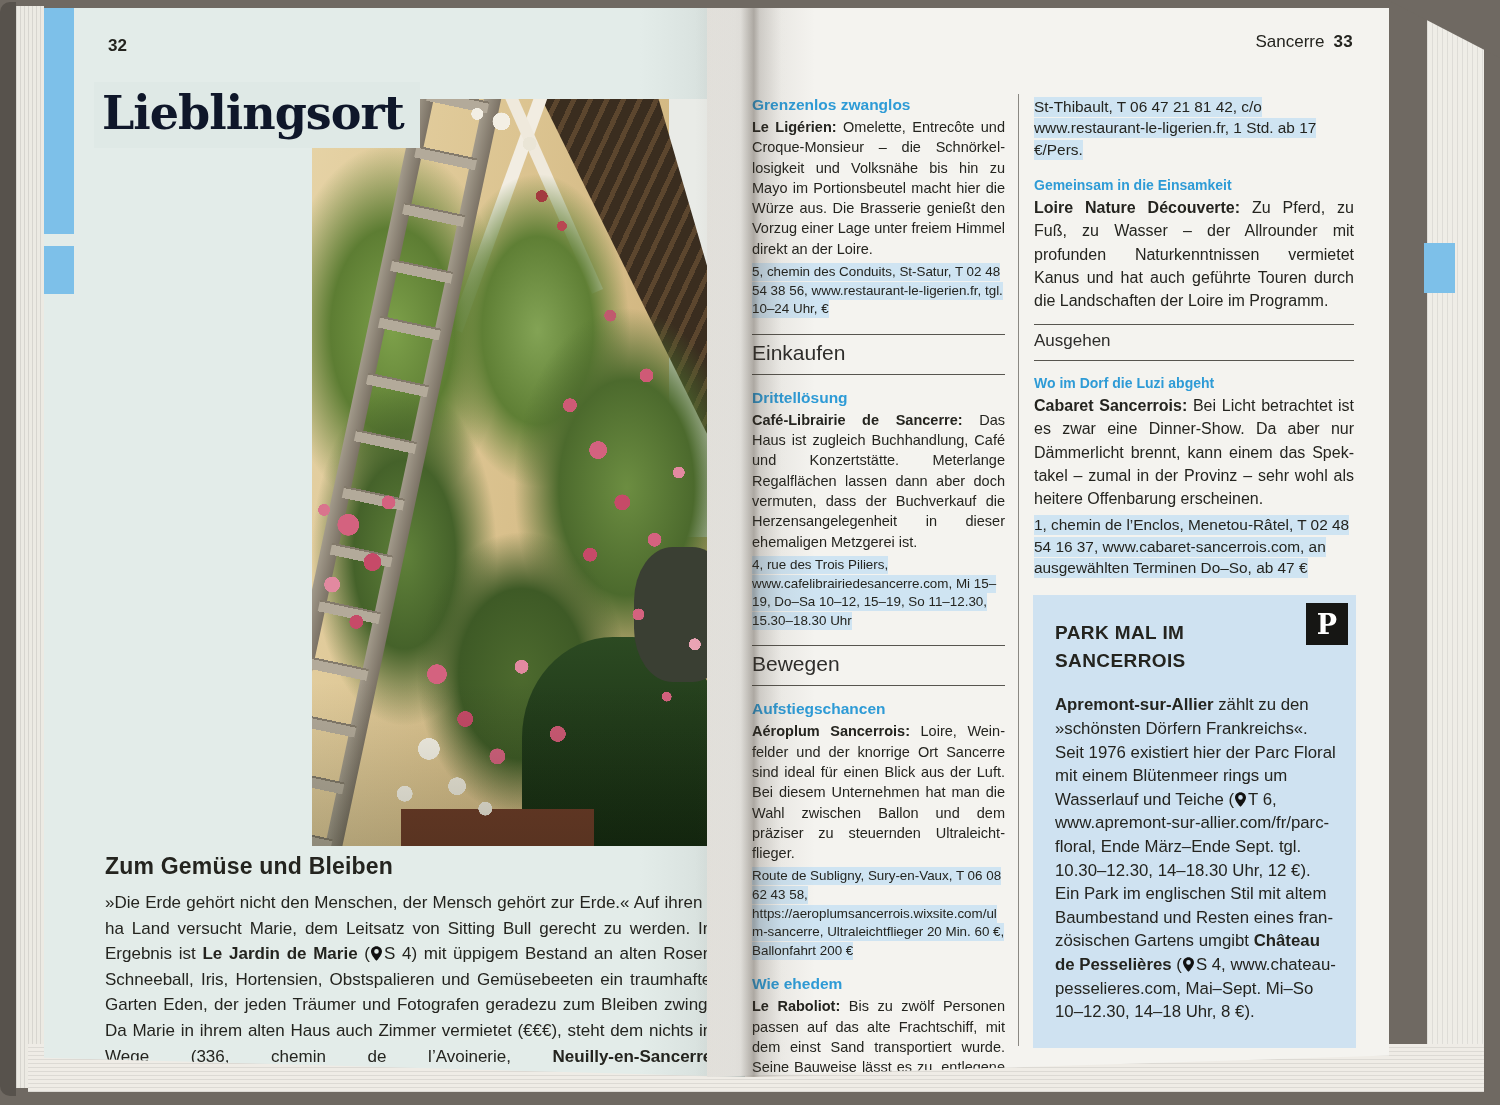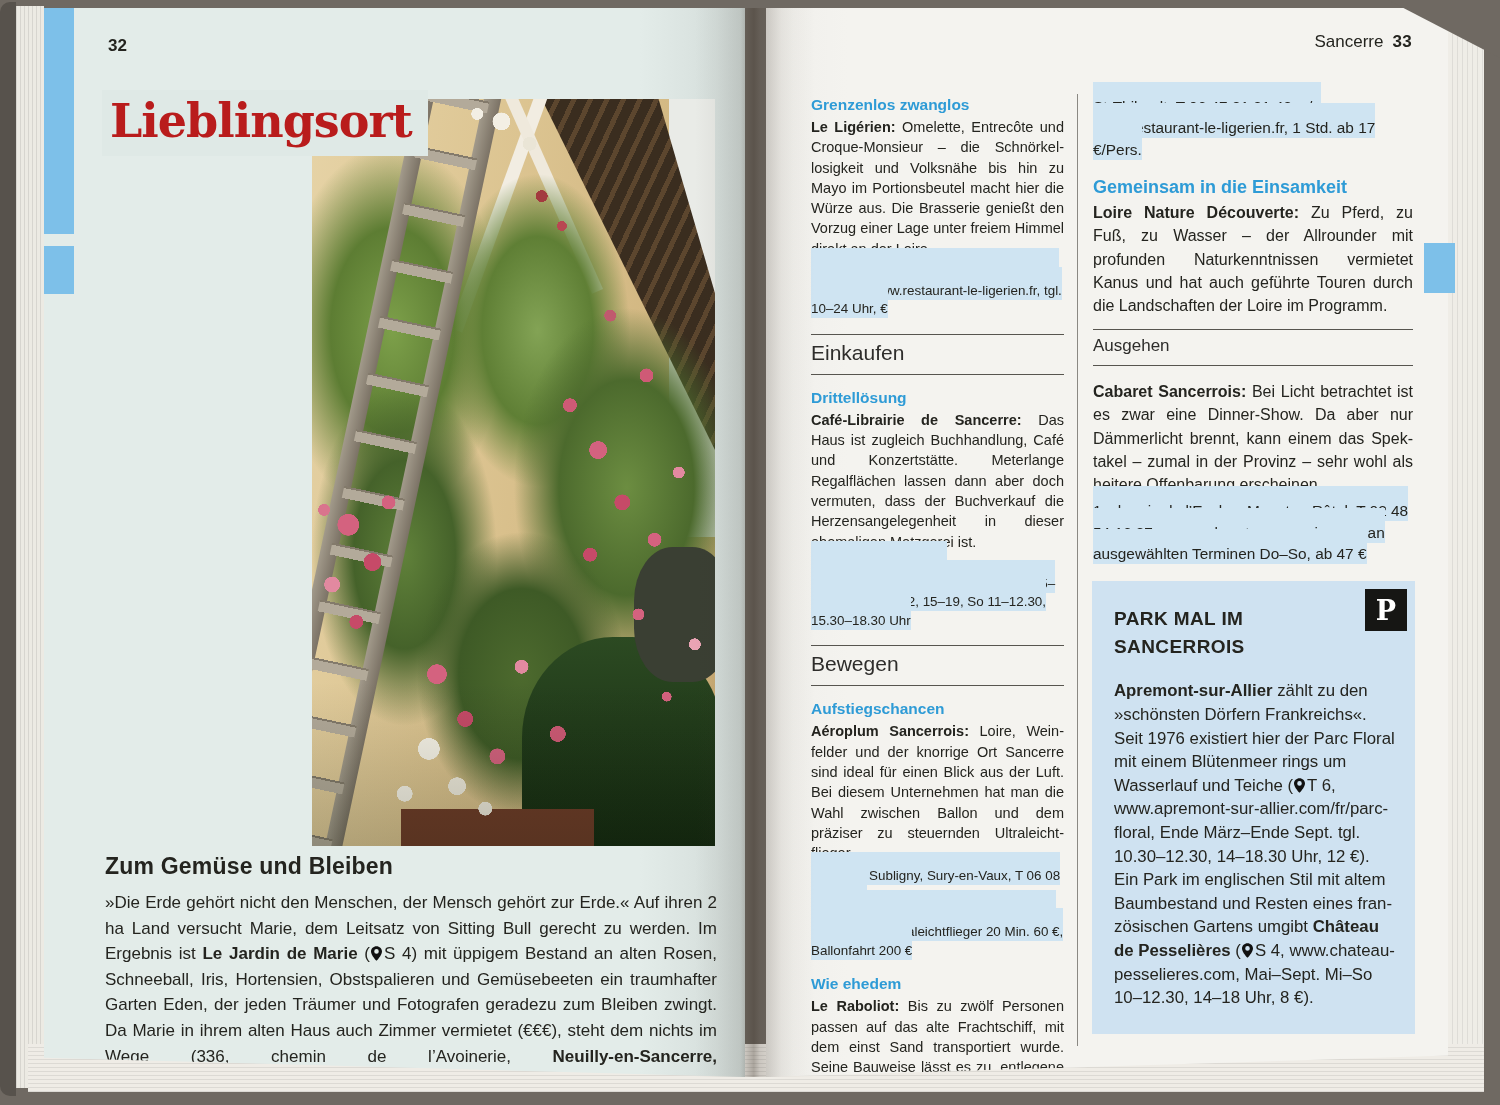--- a/index.html
+++ b/index.html
@@ -21,34 +21,34 @@
     background-image:repeating-linear-gradient(0deg,rgba(0,0,0,.08) 0 1px,transparent 1px 4px);}
   .corner-wedge{position:absolute;left:1388px;top:0;width:112px;height:58px;background:#6f6962;
     clip-path:polygon(0 0,100% 0,100% 100%);z-index:7;}
   .spine-shadow{position:absolute;left:695px;top:8px;width:120px;height:1069px;z-index:4;pointer-events:none;
     background:linear-gradient(to right,rgba(60,50,40,0) 0%,rgba(60,50,40,.10) 38%,rgba(60,50,40,.38) 49%,rgba(60,50,40,.20) 54%,rgba(60,50,40,.05) 72%,rgba(60,50,40,0) 100%);}
 
   
   .page{position:absolute;top:8px;height:1069px;z-index:1;}
   .page-left{left:44px;width:701px;background:linear-gradient(to right,#e3ece9 0 85%,#d6dfdc 96%,#cbd4d1 100%);
     clip-path:polygon(0 0,100% 0,100% 100%,0 98.2%);}
-  .page-right{left:766px;width:682px;background:linear-gradient(to right,#e6e4df 0%,#f1f0ec 4%,var(--pageR) 12%,var(--pageR) 100%);
+  .page-right{left:707px;width:682px;background:linear-gradient(to right,#e6e4df 0%,#f1f0ec 4%,var(--pageR) 12%,var(--pageR) 100%);
     clip-path:polygon(0 0,100% 0,100% 98%,0 100%);}
 
   
   .tab{background:var(--tab);}
   .tab-a{position:absolute;left:0;top:0;width:30px;height:226px;}
   .tab-b{position:absolute;left:0;top:238px;width:30px;height:48px;}
   .tab-right{position:absolute;left:1424px;top:243px;width:31px;height:50px;z-index:6;}
 
   
   .pagenum{position:absolute;left:64px;top:28px;font-size:17px;font-weight:bold;}
-  .headline{position:absolute;left:50px;top:74px;margin:8px;z-index:5;background:var(--pageL);
+  .headline{position:absolute;left:50px;top:74px;margin:0;z-index:5;background:var(--pageL);
     font-family:"DejaVu Serif","Liberation Serif",serif;font-weight:bold;font-size:46px;
-    letter-spacing:-1px;color:#b91c1c;padding:4px 16px 8px 8px;}
+    letter-spacing:-1px;color:#0f172a;padding:4px 16px 8px 8px;}
   .article{position:absolute;left:61px;top:845px;width:612px;}
   .article h2{margin:0 0 10px;font-size:23px;letter-spacing:.2px;}
   .lead{margin:0;font-size:17px;line-height:25.6px;text-align:justify;hyphens:manual;}
   .lead .b{font-weight:bold;margin-top:27px;}
 
   
   .photo{position:absolute;left:268px;top:91px;width:403px;height:747px;overflow:hidden;z-index:1;
     background:linear-gradient(100deg,#e6d3a6 0%,#dcc491 40%,#d0b47e 80%,#c8a971 100%);}
   .photo *{position:absolute;}
   .sky{right:0;top:0;width:46px;height:438px;background:linear-gradient(#ecef ea,#e6e8e4);background:#e9ebe7;}
@@ -108,29 +108,29 @@
   
   .running-head{position:absolute;right:36px;top:24px;font-size:17px;display:flex;gap:9px;}
   .running-head b{letter-spacing:.3px;}
   .coldivider{position:absolute;left:311px;top:86px;width:1px;height:952px;background:#8a8883;}
   .col{position:absolute;top:88px;}
   .col-l{left:45px;width:253px;}
   .col-r{left:327px;width:320px;}
 
   .subhead{margin:0 0 3px;font-weight:bold;color:var(--accent);}
   .col-l .subhead{font-size:15.5px;}
-  .col-r .subhead{font-size:18px;}
+  .col-r .subhead{font-size:14px;}
   .entry{margin:0 0 4px;text-align:justify;hyphens:manual;}
   .col-l .entry{font-size:14.5px;line-height:20.3px;}
   .col-r .entry{font-size:16px;line-height:23.2px;}
   .entry .b{font-weight:bold;}
   .address{margin:0 0 15px;overflow-wrap:anywhere;}
   .col-l .address{font-size:13.4px;line-height:18.6px;}
   .col-r .address{font-size:15.4px;line-height:21.4px;margin-bottom:17px;}
-  .address .hl{background:var(--hl);box-decoration-break:clone;-webkit-box-decoration-break:clone;padding:16px 0 2px;}
+  .address .hl{background:var(--hl);box-decoration-break:clone;-webkit-box-decoration-break:clone;padding:1px 0 2px;}
   .section{border-top:1.5px solid var(--rule);border-bottom:1.5px solid var(--rule);
     padding:6px 0 9px;margin:12px 0 14px;color:#2e2d2b;}
   .col-l .section{font-size:21px;}
   .col-r .section{font-size:17px;}
 
   .infobox{position:relative;background:var(--boxbg);margin-top:6px;width:323px;box-sizing:border-box;
     padding:20px 20px 24px 22px;left:-1px;}
   .p-badge{position:absolute;top:8px;right:8px;width:42px;height:42px;background:#161614;
     display:flex;align-items:center;justify-content:center;}
   .p-badge span{color:#fff;font-family:"DejaVu Serif","Liberation Serif",serif;font-weight:bold;font-size:27px;}
@@ -209,20 +209,21 @@
       <p class="address"><span class="hl">Route de Subligny, Sury-en-Vaux, T 06 08 62 43 58, https://aeroplumsancerrois.wixsite.com/ulm-sancerre, Ultraleichtflieger 20 Min. 60 €, Ballonfahrt 200 €</span></p>
       <p class="subhead">Wie ehedem</p>
       <p class="entry"><span class="b">Le Raboliot:</span><span> Bis zu zwölf Personen pas­sen auf das alte Frachtschiff, mit dem einst Sand transportiert wurde. Seine Bauweise lässt es zu, entlegene Stellen der Loire bequem zu erreichen. Es gibt Aus­fahrten mit Weinprobe, mit Musik, mit Auf­ent­halt auf einer Insel oder speziell für Angler.</span></p>
     </div>
 
     <div class="col col-r">
       <p class="address"><span class="hl">St-Thibault, T 06 47 21 81 42, c/o www.restaurant-le-ligerien.fr, 1 Std. ab 17 €/Pers.</span></p>
       <p class="subhead">Gemeinsam in die Einsamkeit</p>
       <p class="entry"><span class="b">Loire Nature Découverte:</span><span> Zu Pferd, zu Fuß, zu Wasser – der All­roun­der mit profunden Naturkennt­nissen vermietet Kanus und hat auch geführte Touren durch die Land­schaf­ten der Loire im Programm.</span></p>
       <div class="section"><span>Ausgehen</span></div>
+      <p class="subhead">Wo im Dorf die Luzi abgeht</p>
       <p class="entry"><span class="b">Cabaret Sancerrois:</span><span> Bei Licht be­trachtet ist es zwar eine Dinner-Show. Da aber nur Dämmer­licht brennt, kann einem das Spek­takel – zumal in der Pro­vinz – sehr wohl als heitere Offen­barung er­scheinen.</span></p>
       <p class="address"><span class="hl">1, chemin de l’Enclos, Menetou-Râtel, T 02 48 54 16 37, www.cabaret-sancerrois.com, an ausgewählten Terminen Do–So, ab 47 €</span></p>
 
       <div class="infobox">
         <div class="p-badge">
             <span>P</span>
           </div>
         <h3 class="box-title"><span class="u">PARK MAL IM</span><br><span class="u">SANCERROIS</span></h3>
         <p class="box-body"><span class="b">Apremont-sur-Allier</span><span> zählt zu den »schönsten Dörfern Frankreichs«. Seit 1976 existiert hier der Parc Floral mit einem Blüten­meer rings um Wasser­lauf und Teiche (</span><svg class="pin-icon" width="11" height="15" viewBox="0 0 12 16">
               <path d="M6 0C2.7 0 0 2.6 0 5.8 0 10 6 16 6 16s6-6 6-10.2C12 2.6 9.3 0 6 0zm0 8.2a2.5 2.5 0 1 1 0-5 2.5 2.5 0 0 1 0 5z" fill="#111"></path>

